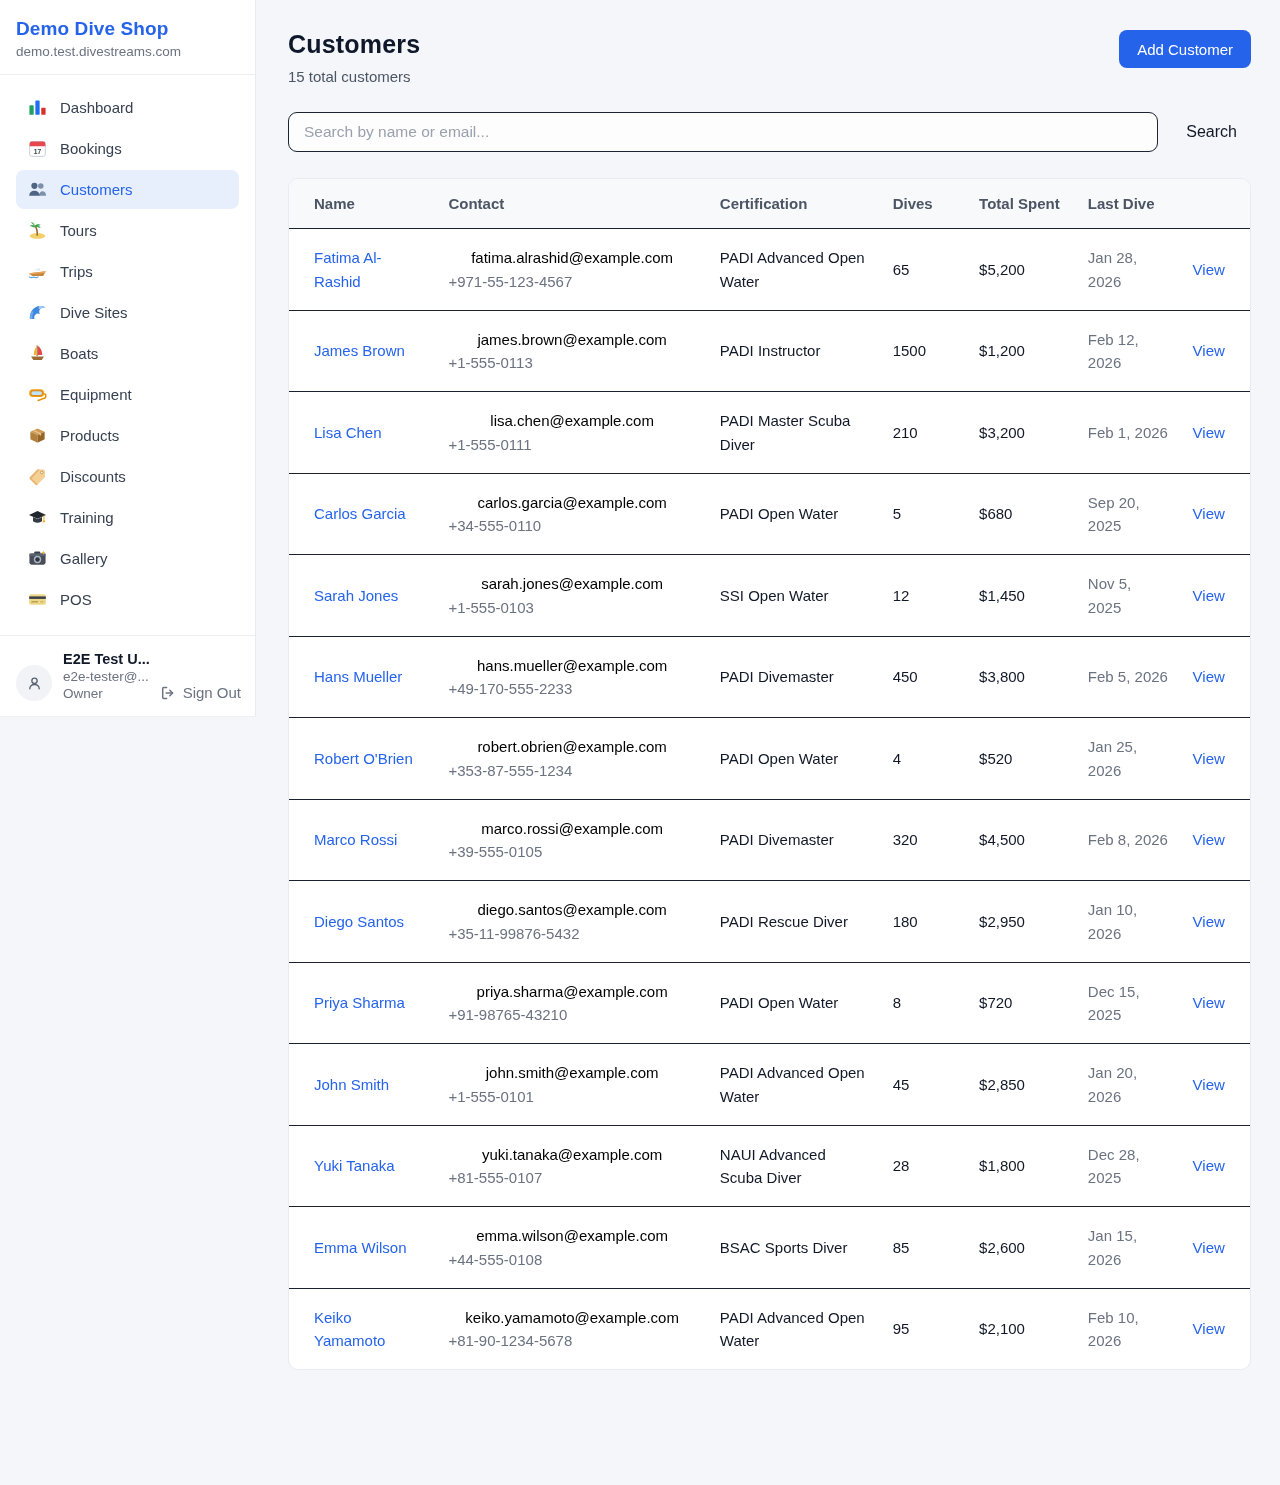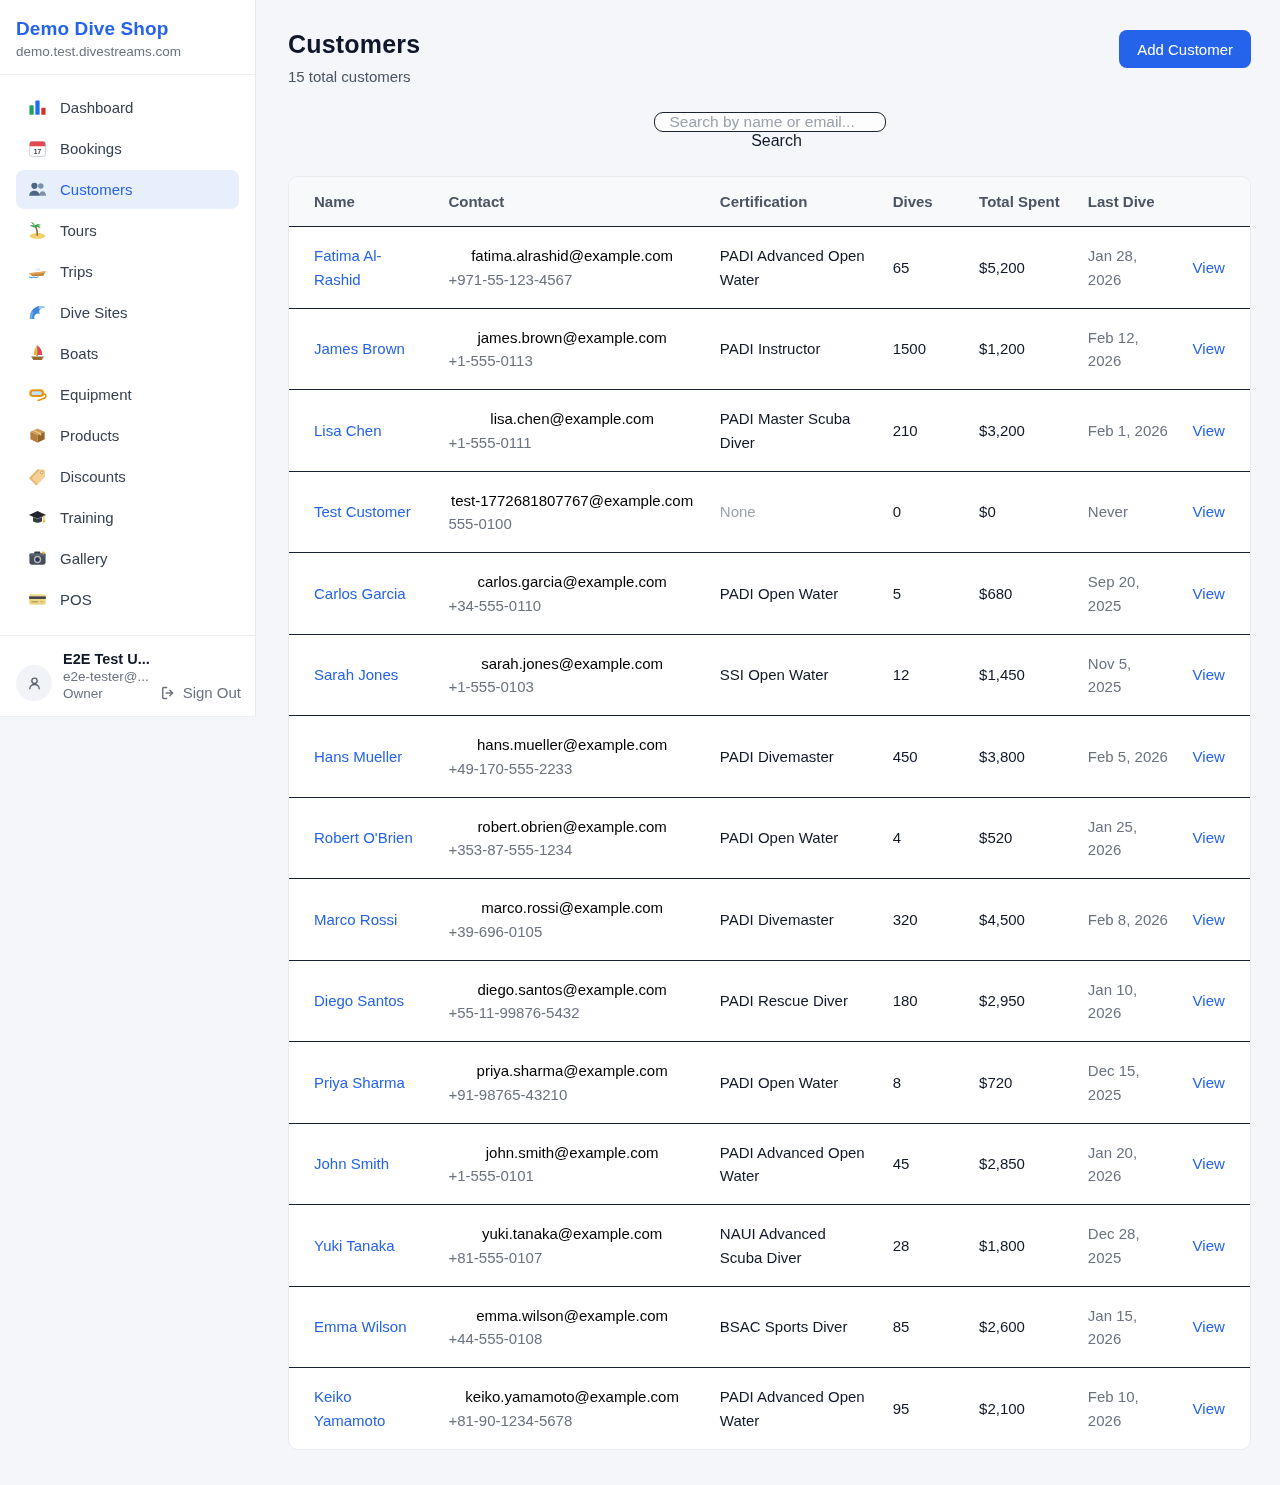--- a/index.html
+++ b/index.html
@@ -56,21 +56,21 @@
   
   main{ flex:1; padding:30px 29px 30px 32px; min-width:0; }
   .page-head{ display:flex; justify-content:space-between; align-items:flex-start; margin-bottom:27px; }
   .page-title{ margin:0; font-size:25px; font-weight:bold; color:#0f172a; letter-spacing:.2px; }
   .page-subtitle{ color:#4b5563; font-size:15px; margin-top:9px; }
   .btn-primary{
     background:var(--accent); color:#fff; border:none; border-radius:8px;
     padding:0 18px; height:38px; font-size:15px; font-weight:500; cursor:pointer;
     font-family:inherit;
   }
-  .search-row{ display:flex; align-items:center; margin-bottom:26px;flex-direction:column; }
+  .search-row{ display:flex; align-items:center; margin-bottom:26px; }
   .search-input{
     flex:1; height:40px; background:#fdfdfe;
     border:1.5px solid #1b2430; border-radius:9px;
     padding:0 15px; font-size:15.5px; color:#111827; font-family:inherit; outline:none;
   }
   .search-input::placeholder{ color:#9aa1ad; }
   .btn-ghost{
     background:none; border:none; color:#111827; font-size:16px; cursor:pointer;
     font-family:inherit; padding:0 0 0 28px; margin-right:14px;
   }
@@ -348,32 +348,20 @@
                 <div class="email">lisa.chen@example.com</div>
                 <div class="phone">+1-555-0111</div>
               </td>
               <td class="col-cert"><span class="cert">PADI Master Scuba Diver</span></td>
               <td class="col-dives"><span class="dives">210</span></td>
               <td class="col-spent"><span class="spent">$3,200</span></td>
               <td class="col-last"><span class="last">Feb 1, 2026</span></td>
               <td class="col-view"><a class="view-link" href="#">View</a></td>
             </tr>
             <tr>
-              <td class="col-name"><a class="name-link" href="#">Test Customer</a></td>
-              <td class="col-contact">
-                <div class="email">test-1772681807767@example.com</div>
-                <div class="phone">555-0100</div>
-              </td>
-              <td class="col-cert"><span class="cert muted">None</span></td>
-              <td class="col-dives"><span class="dives">0</span></td>
-              <td class="col-spent"><span class="spent">$0</span></td>
-              <td class="col-last"><span class="last">Never</span></td>
-              <td class="col-view"><a class="view-link" href="#">View</a></td>
-            </tr>
-            <tr>
               <td class="col-name"><a class="name-link" href="#">Carlos Garcia</a></td>
               <td class="col-contact">
                 <div class="email">carlos.garcia@example.com</div>
                 <div class="phone">+34-555-0110</div>
               </td>
               <td class="col-cert"><span class="cert">PADI Open Water</span></td>
               <td class="col-dives"><span class="dives">5</span></td>
               <td class="col-spent"><span class="spent">$680</span></td>
               <td class="col-last"><span class="last">Sep 20, 2025</span></td>
               <td class="col-view"><a class="view-link" href="#">View</a></td>
@@ -411,33 +399,33 @@
               <td class="col-cert"><span class="cert">PADI Open Water</span></td>
               <td class="col-dives"><span class="dives">4</span></td>
               <td class="col-spent"><span class="spent">$520</span></td>
               <td class="col-last"><span class="last">Jan 25, 2026</span></td>
               <td class="col-view"><a class="view-link" href="#">View</a></td>
             </tr>
             <tr>
               <td class="col-name"><a class="name-link" href="#">Marco Rossi</a></td>
               <td class="col-contact">
                 <div class="email">marco.rossi@example.com</div>
-                <div class="phone">+39-696-0105</div>
+                <div class="phone">+39-555-0105</div>
               </td>
               <td class="col-cert"><span class="cert">PADI Divemaster</span></td>
               <td class="col-dives"><span class="dives">320</span></td>
               <td class="col-spent"><span class="spent">$4,500</span></td>
               <td class="col-last"><span class="last">Feb 8, 2026</span></td>
               <td class="col-view"><a class="view-link" href="#">View</a></td>
             </tr>
             <tr>
               <td class="col-name"><a class="name-link" href="#">Diego Santos</a></td>
               <td class="col-contact">
                 <div class="email">diego.santos@example.com</div>
-                <div class="phone">+55-11-99876-5432</div>
+                <div class="phone">+35-11-99876-5432</div>
               </td>
               <td class="col-cert"><span class="cert">PADI Rescue Diver</span></td>
               <td class="col-dives"><span class="dives">180</span></td>
               <td class="col-spent"><span class="spent">$2,950</span></td>
               <td class="col-last"><span class="last">Jan 10, 2026</span></td>
               <td class="col-view"><a class="view-link" href="#">View</a></td>
             </tr>
             <tr>
               <td class="col-name"><a class="name-link" href="#">Priya Sharma</a></td>
               <td class="col-contact">

